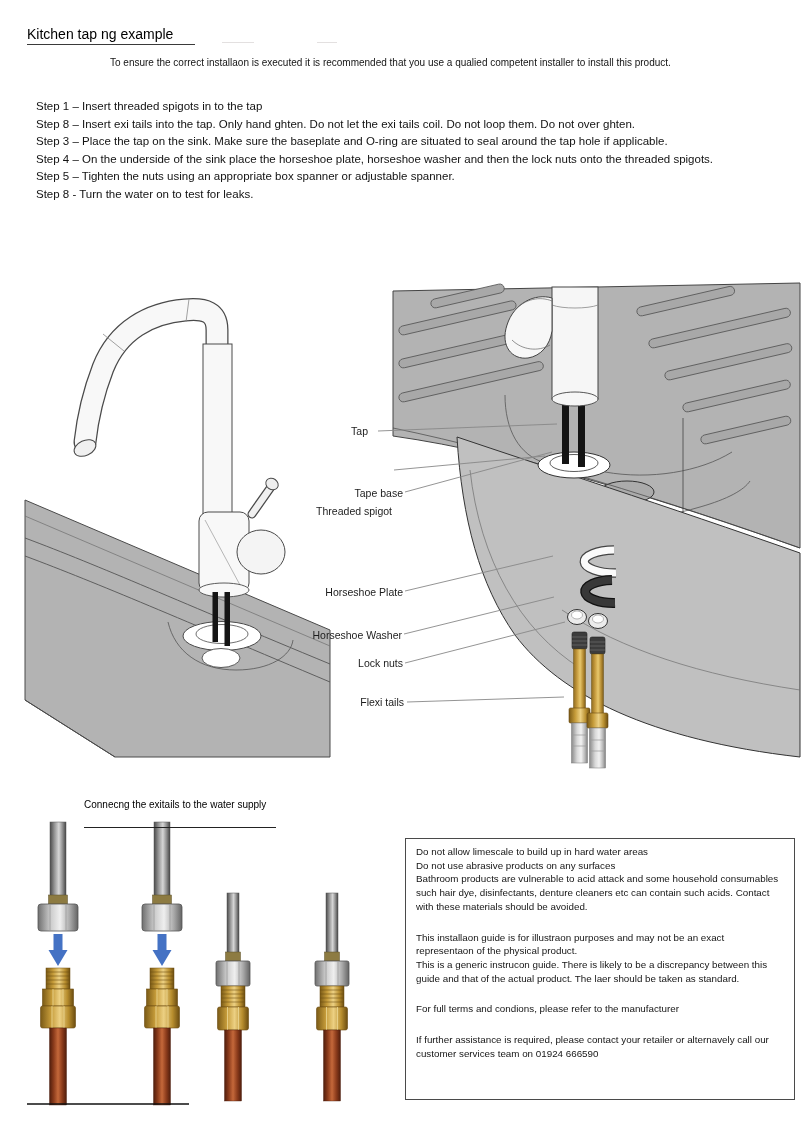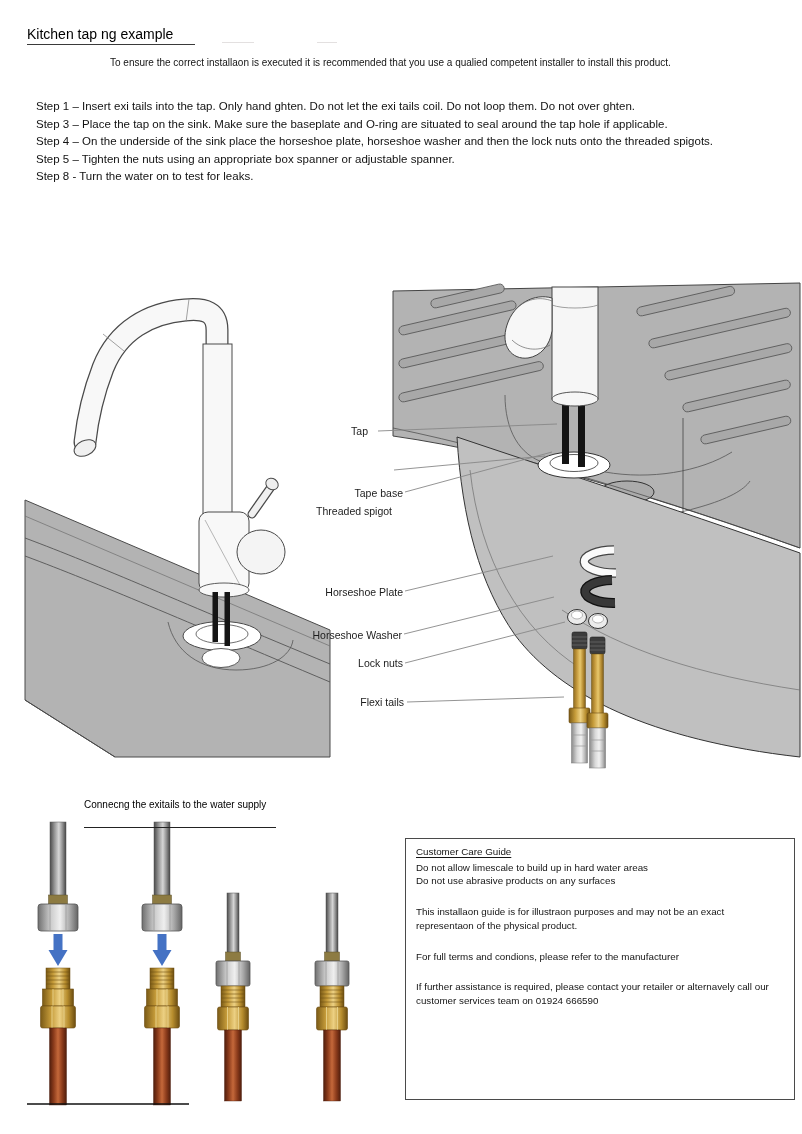--- a/index.html
+++ b/index.html
@@ -25,21 +25,22 @@
 </style>
 </head>
 <body>
 
 <div class="abs title">Kitchen tap ng example</div>
 <div class="abs faint-mark" style="left:222px;top:42px;width:32px;"></div>
 <div class="abs faint-mark" style="left:317px;top:42px;width:20px;"></div>
 <div class="abs intro">To ensure the correct installaon is executed it is recommended that you use a qualied competent installer to install this product.</div>
 
 <div class="abs steps">
-  <div class="step">Step 1 – Insert exi tails into the tap. Only hand ghten. Do not let the exi tails coil. Do not loop them. Do not over ghten.</div>
+  <div class="step">Step 1 – Insert threaded spigots in to the tap</div>
+  <div class="step">Step 8 – Insert exi tails into the tap. Only hand ghten. Do not let the exi tails coil. Do not loop them. Do not over ghten.</div>
   <div class="step">Step 3 – Place the tap on the sink. Make sure the baseplate and O-ring are situated to seal around the tap hole if applicable.</div>
   <div class="step">Step 4 – On the underside of the sink place the horseshoe plate, horseshoe washer and then the lock nuts onto the threaded spigots.</div>
   <div class="step">Step 5 – Tighten the nuts using an appropriate box spanner or adjustable spanner.</div>
   <div class="step">Step 8 - Turn the water on to test for leaks.</div>
 </div>
 
 <svg class="illus" width="802" height="1134" viewBox="0 0 802 1134">
   <defs>
     <linearGradient id="copperGrad" x1="0" y1="0" x2="1" y2="0">
       <stop offset="0" stop-color="#4f1d0c"></stop>
@@ -247,19 +248,20 @@
   <div class="dlabel" style="right:399px;top:487px;">Tape base</div>
   <div class="dlabel" style="right:399px;top:586px;">Horseshoe Plate</div>
   <div class="dlabel" style="right:400px;top:629px;">Horseshoe Washer</div>
   <div class="dlabel" style="right:399px;top:657px;">Lock nuts</div>
   <div class="dlabel" style="right:398px;top:696px;">Flexi tails</div>
 </div>
 
 <div class="abs conn-heading">Connecng the exitails to the water supply</div>
 
 <div class="abs care-box">
-  <p class="care-head">Customer Care Guide</p>
   <p>Do not allow limescale to build up in hard water areas</p>
   <p>Do not use abrasive products on any surfaces</p>
+  <p>Bathroom products are vulnerable to acid attack and some household consumables such hair dye, disinfectants, denture cleaners etc can contain such acids. Contact with these materials should be avoided.</p>
   <p class="gap">This installaon guide is for illustraon purposes and may not be an exact representaon of the physical product.</p>
+  <p>This is a generic instrucon guide. There is likely to be a discrepancy between this guide and that of the actual product. The laer should be taken as standard.</p>
   <p class="gap">For full terms and condions, please refer to the manufacturer</p>
   <p class="gap">If further assistance is required, please contact your retailer or alternavely call our customer services team on 01924 666590</p>
 </div>
 
 </body></html>

